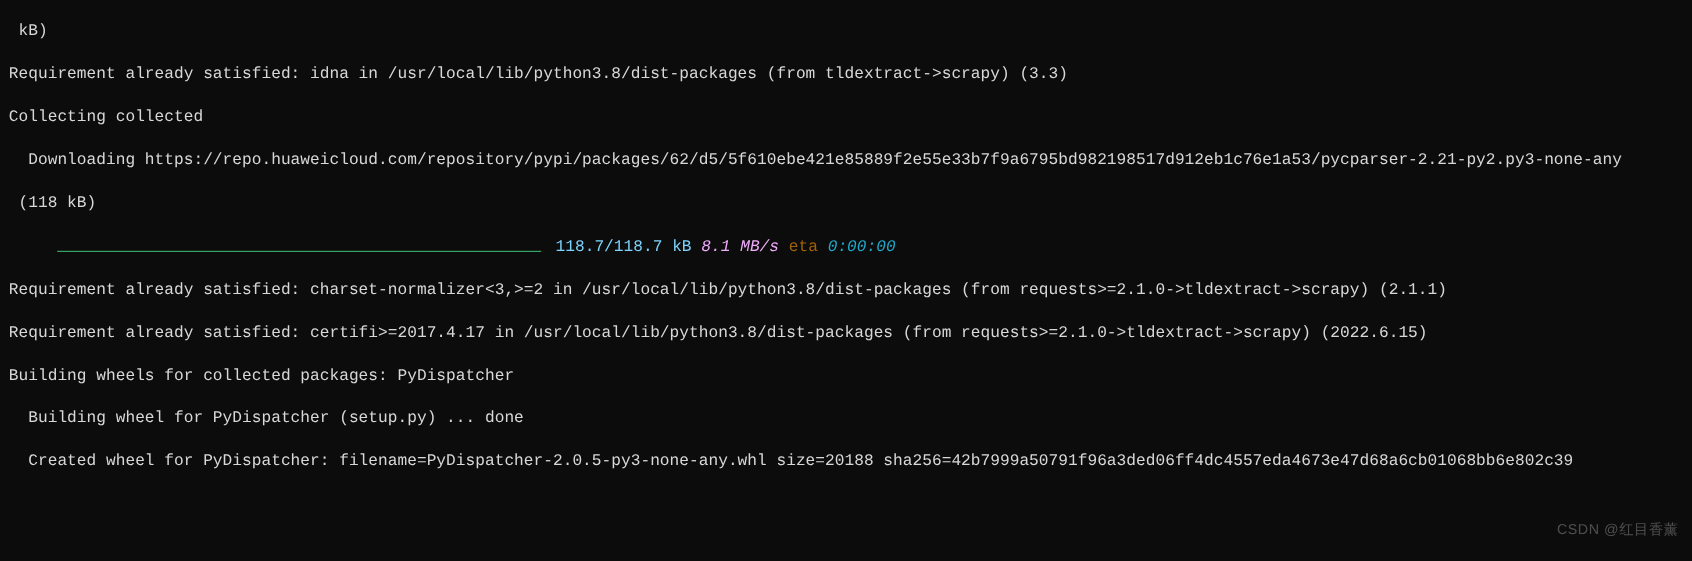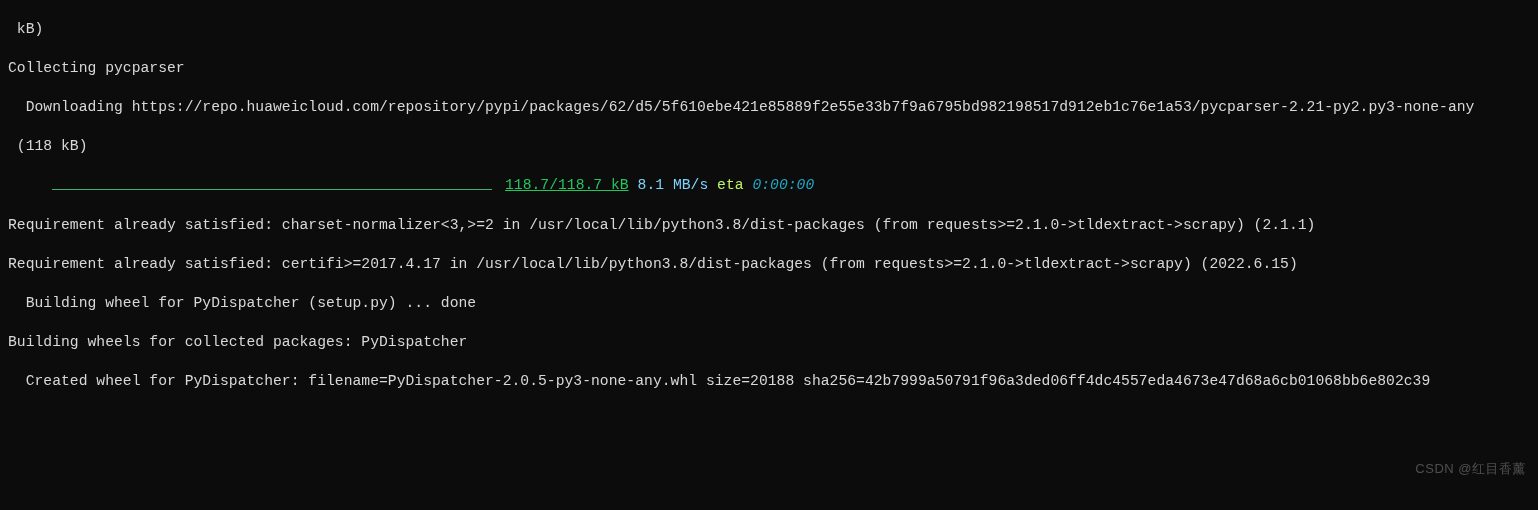--- a/index.html
+++ b/index.html
@@ -28,48 +28,49 @@
     width: 440px;
     margin-right: 4px;
   }
   .bar-empty {
     display: inline-block;
     vertical-align: -2px;
     height: 1px;
     border-top: 1.5px solid #555;
     width: 0px;
   }
-  .kb   { color: #22c55e; text-decoration: underline; }
-  .rate { color: #7dd3fc; }
-  .eta  { color: #bef264; }
+  .kb   { color: #7dd3fc; }
+  .rate { color: #f0abfc; font-style: italic; }
+  .eta  { color: #a16207; }
   .eta-time { color: #1fa8c9; font-style: italic; }
   .watermark {
     position: absolute;
     right: 12px;
-    bottom: 32px;
+    bottom: 20px;
     color: rgba(200,200,200,0.35);
     font-family: Arial, sans-serif;
     font-size: 13px;
     letter-spacing: 0.5px;
     pointer-events: none;
   }
 </style>
 </head>
 <body>
 
 <div class="terminal">
 <span class="line"> kB)</span>
-<span class="line">Collecting pycparser</span>
+<span class="line">Requirement already satisfied: idna in /usr/local/lib/python3.8/dist-packages (from tldextract-&gt;scrapy) (3.3)</span>
+<span class="line">Collecting collected</span>
 <span class="line">  Downloading https://repo.huaweicloud.com/repository/pypi/packages/62/d5/5f610ebe421e85889f2e55e33b7f9a6795bd982198517d912eb1c76e1a53/pycparser-2.21-py2.py3-none-any</span>
 <span class="line"> (118 kB)</span>
 <span class="line"><span>     </span><span class="bar-segment"></span><span class="bar-empty"></span> <span class="kb">118.7/118.7 kB</span> <span class="rate">8.1 MB/s</span> <span class="eta">eta</span> <span class="eta-time">0:00:00</span></span>
 <span class="line">Requirement already satisfied: charset-normalizer&lt;3,&gt;=2 in /usr/local/lib/python3.8/dist-packages (from requests&gt;=2.1.0-&gt;tldextract-&gt;scrapy) (2.1.1)</span>
 <span class="line">Requirement already satisfied: certifi&gt;=2017.4.17 in /usr/local/lib/python3.8/dist-packages (from requests&gt;=2.1.0-&gt;tldextract-&gt;scrapy) (2022.6.15)</span>
+<span class="line">Building wheels for collected packages: PyDispatcher</span>
 <span class="line">  Building wheel for PyDispatcher (setup.py) ... done</span>
-<span class="line">Building wheels for collected packages: PyDispatcher</span>
 <span class="line">  Created wheel for PyDispatcher: filename=PyDispatcher-2.0.5-py3-none-any.whl size=20188 sha256=42b7999a50791f96a3ded06ff4dc4557eda4673e47d68a6cb01068bb6e802c39</span>
 
 
 
 
 
 
 
 
 

